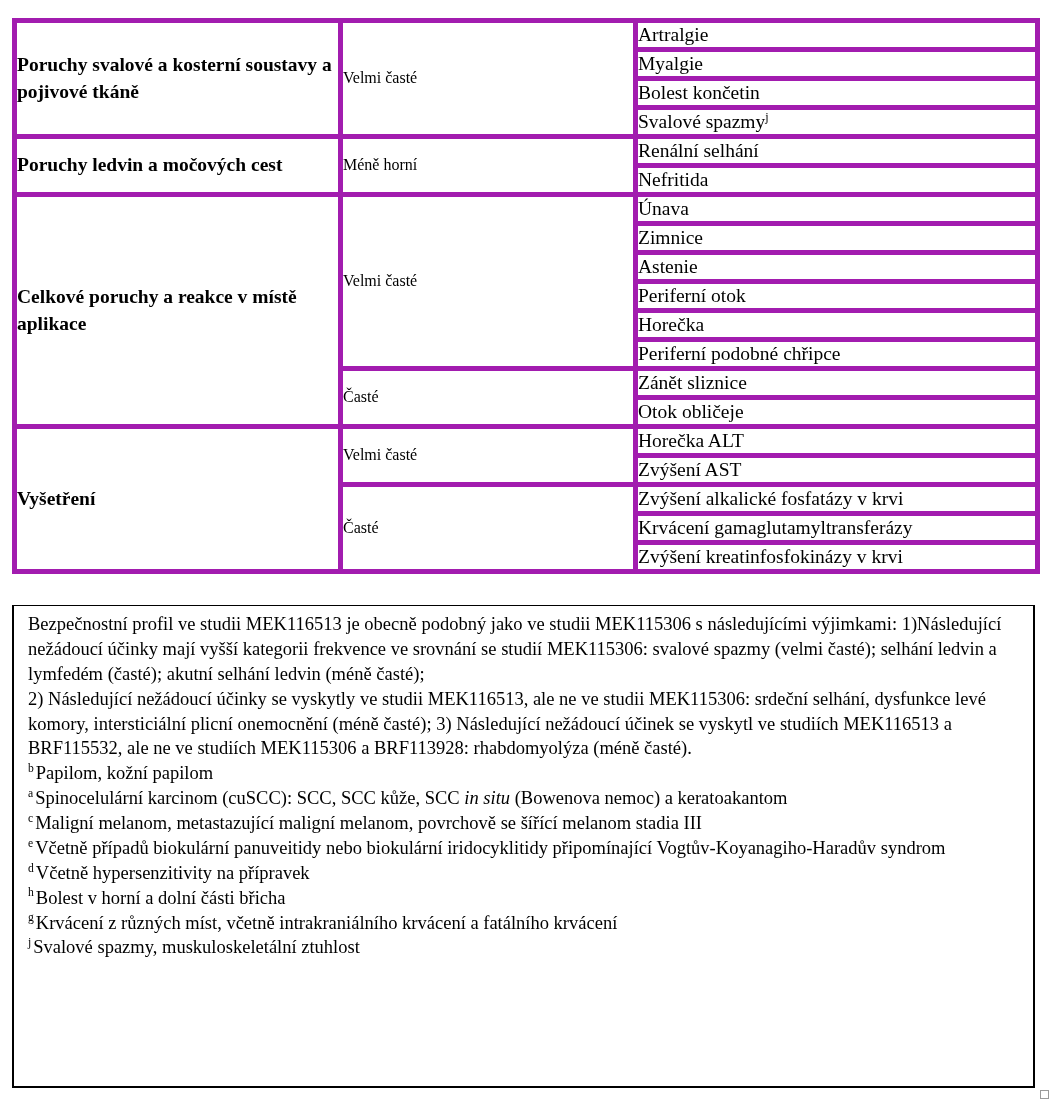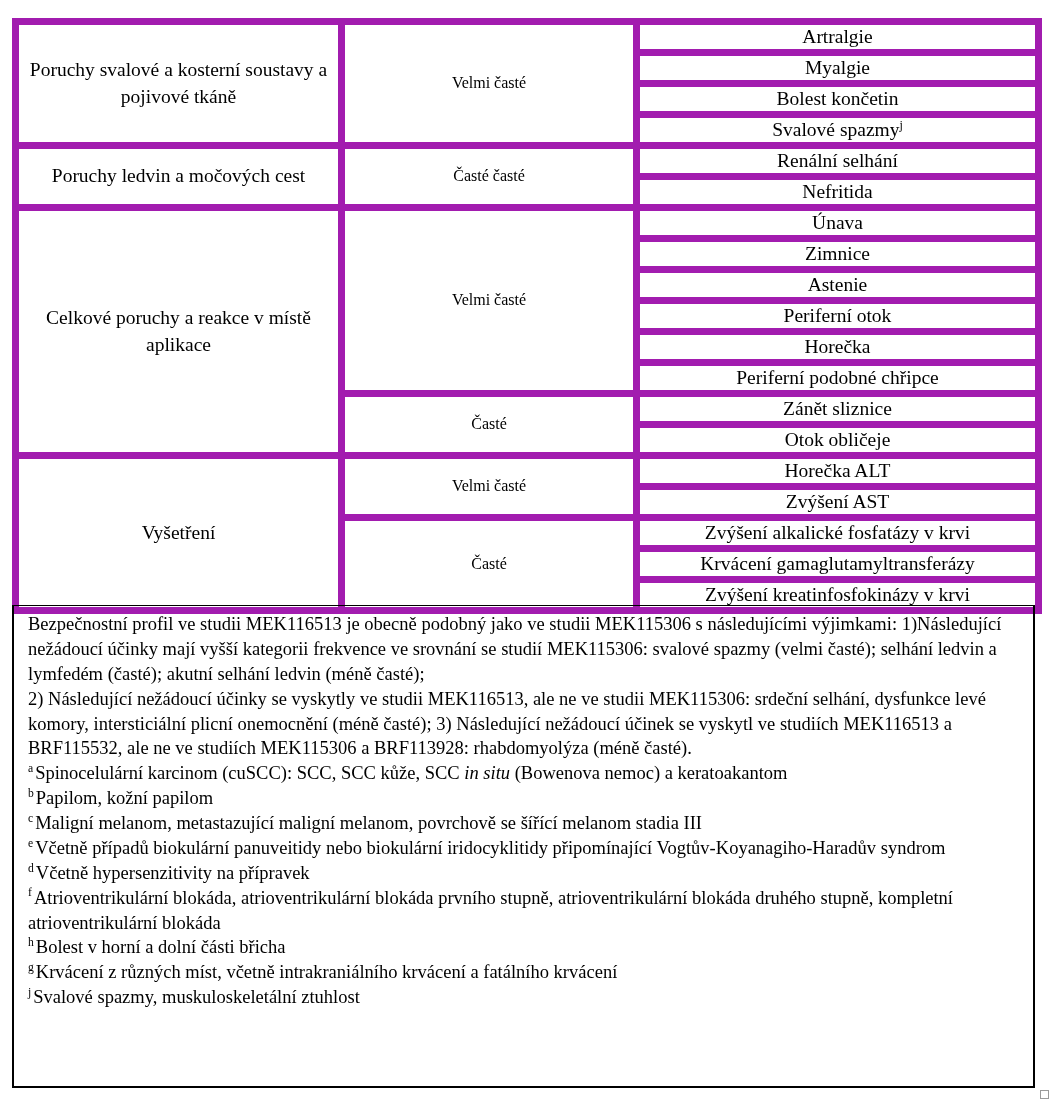--- a/index.html
+++ b/index.html
@@ -31,28 +31,27 @@
     top: 18px;
     width: 1023px;
     border-collapse: collapse;
     table-layout: fixed;
   }
   #adr-table col.c-soc   { width: 326px; }
   #adr-table col.c-freq  { width: 295px; }
   #adr-table col.c-term  { width: 402px; }
 
   #adr-table td {
-    border: 7px solid #a21caf;
+    border: 5px solid #a21caf;
     padding: 0;
     vertical-align: middle;
-    text-align: center;
   }
 
   .soc-cell {
-    font-weight: normal;
+    font-weight: bold;
     font-size: 19.5px;
     line-height: 1.38;
     padding: 6px 0 6px 14px;
     vertical-align: middle;
   }
   .freq-cell {
     font-size: 16px;
     line-height: 1.3;
     padding: 4px 0 4px 13px;
     vertical-align: middle;
@@ -134,21 +133,21 @@
           <td class="term-cell"><span>Myalgie</span></td>
         </tr>
         <tr>
           <td class="term-cell"><span>Bolest končetin</span></td>
         </tr>
         <tr>
           <td class="term-cell soc-bottom"><span>Svalové spazmy</span><sup>j</sup></td>
         </tr>
         <tr>
           <td class="soc-cell soc-top soc-bottom" rowspan="2">Poruchy ledvin a močových cest</td>
-          <td class="freq-cell soc-top soc-bottom" rowspan="2">Časté časté</td>
+          <td class="freq-cell soc-top soc-bottom" rowspan="2">Méně horní</td>
           <td class="term-cell soc-top"><span>Renální selhání</span></td>
         </tr>
         <tr>
           <td class="term-cell soc-bottom"><span>Nefritida</span></td>
         </tr>
         <tr>
           <td class="soc-cell soc-top soc-bottom" rowspan="8">Celkové poruchy a reakce v místě aplikace</td>
           <td class="freq-cell soc-top" rowspan="6">Velmi časté</td>
           <td class="term-cell soc-top"><span>Únava</span></td>
         </tr>
@@ -191,26 +190,25 @@
         </tr>
         <tr>
           <td class="term-cell soc-bottom"><span>Zvýšení kreatinfosfokinázy v krvi</span></td>
         </tr>
       </tbody>
   </table>
 
   <div id="footnotes">
       <p class="intro">Bezpečnostní profil ve studii MEK116513 je obecně podobný jako ve studii MEK115306 s následujícími výjimkami: 1)Následující nežádoucí účinky mají vyšší kategorii frekvence ve srovnání se studií MEK115306: svalové spazmy (velmi časté); selhání ledvin a lymfedém (časté); akutní selhání ledvin (méně časté);</p>
       <p class="intro">2) Následující nežádoucí účinky se vyskytly ve studii MEK116513, ale ne ve studii MEK115306: srdeční selhání, dysfunkce levé komory, intersticiální plicní onemocnění (méně časté); 3) Následující nežádoucí účinek se vyskytl ve studiích MEK116513 a BRF115532, ale ne ve studiích MEK115306 a BRF113928: rhabdomyolýza (méně časté).</p>
+      <p class="fn"><sup>b</sup><span>Papilom, kožní papilom</span></p>
       <p class="fn"><sup>a</sup><span>Spinocelulární karcinom (cuSCC): SCC, SCC kůže, SCC </span><span class="ital">in situ</span><span> (Bowenova nemoc) a keratoakantom</span></p>
-      <p class="fn"><sup>b</sup><span>Papilom, kožní papilom</span></p>
       <p class="fn"><sup>c</sup><span>Maligní melanom, metastazující maligní melanom, povrchově se šířící melanom stadia III</span></p>
       <p class="fn"><sup>e</sup><span>Včetně případů biokulární panuveitidy nebo biokulární iridocyklitidy připomínající Vogtův-Koyanagiho-Haradův syndrom</span></p>
       <p class="fn"><sup>d</sup><span>Včetně hypersenzitivity na přípravek</span></p>
-      <p class="fn"><sup>f</sup><span>Atrioventrikulární blokáda, atrioventrikulární blokáda prvního stupně, atrioventrikulární blokáda druhého stupně, kompletní atrioventrikulární blokáda</span></p>
       <p class="fn"><sup>h</sup><span>Bolest v horní a dolní části břicha</span></p>
       <p class="fn"><sup>g</sup><span>Krvácení z různých míst, včetně intrakraniálního krvácení a fatálního krvácení</span></p>
       <p class="fn"><sup>j</sup><span>Svalové spazmy, muskuloskeletální ztuhlost</span></p>
     </div>
 
   <div id="corner-marker"></div>
 
 </div>
 
 </body></html>

